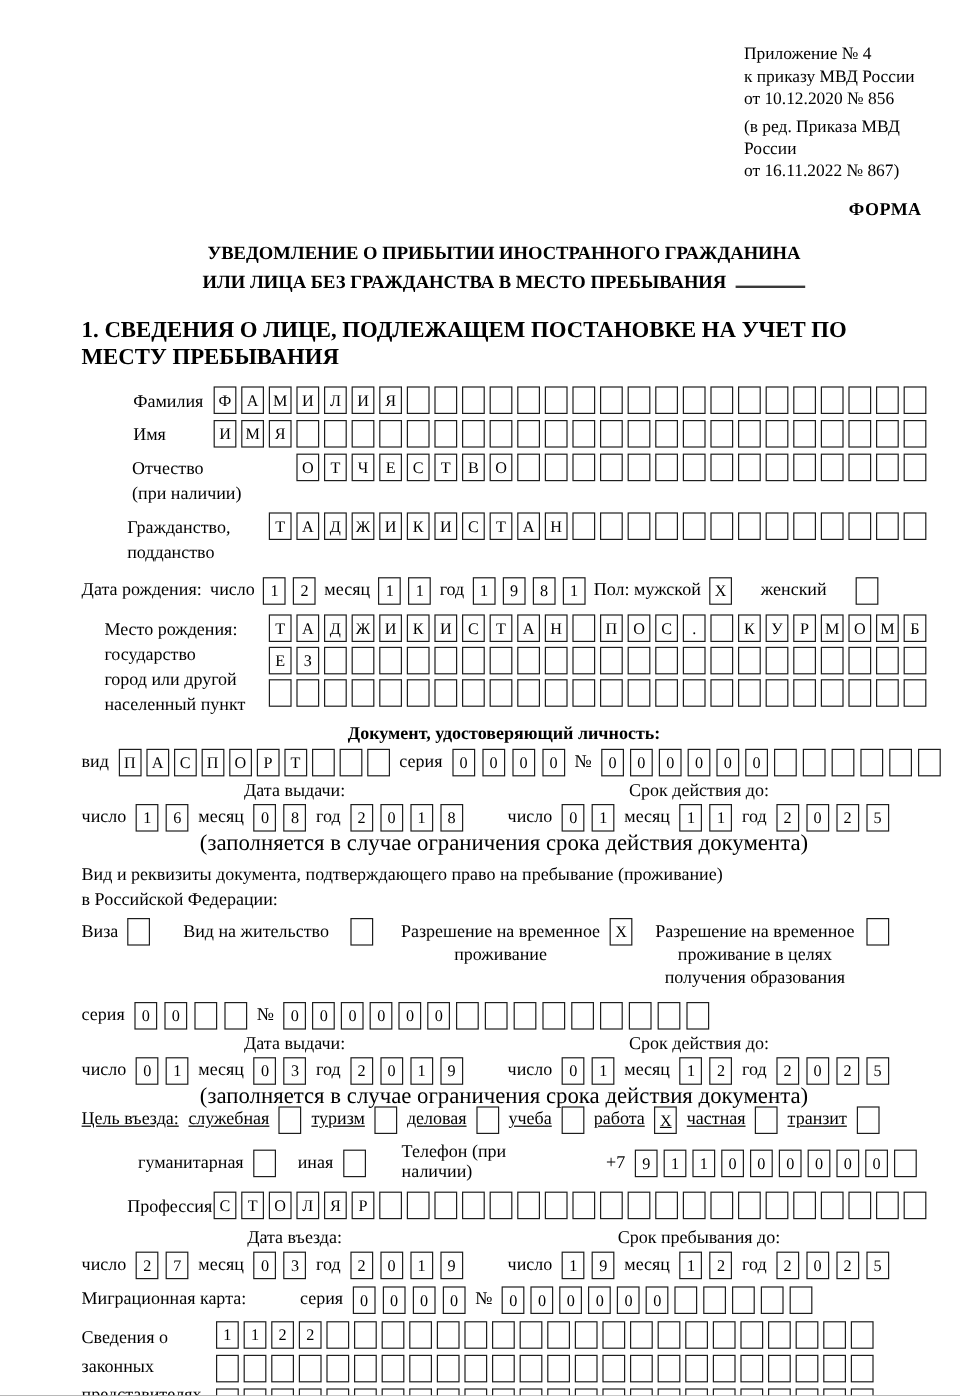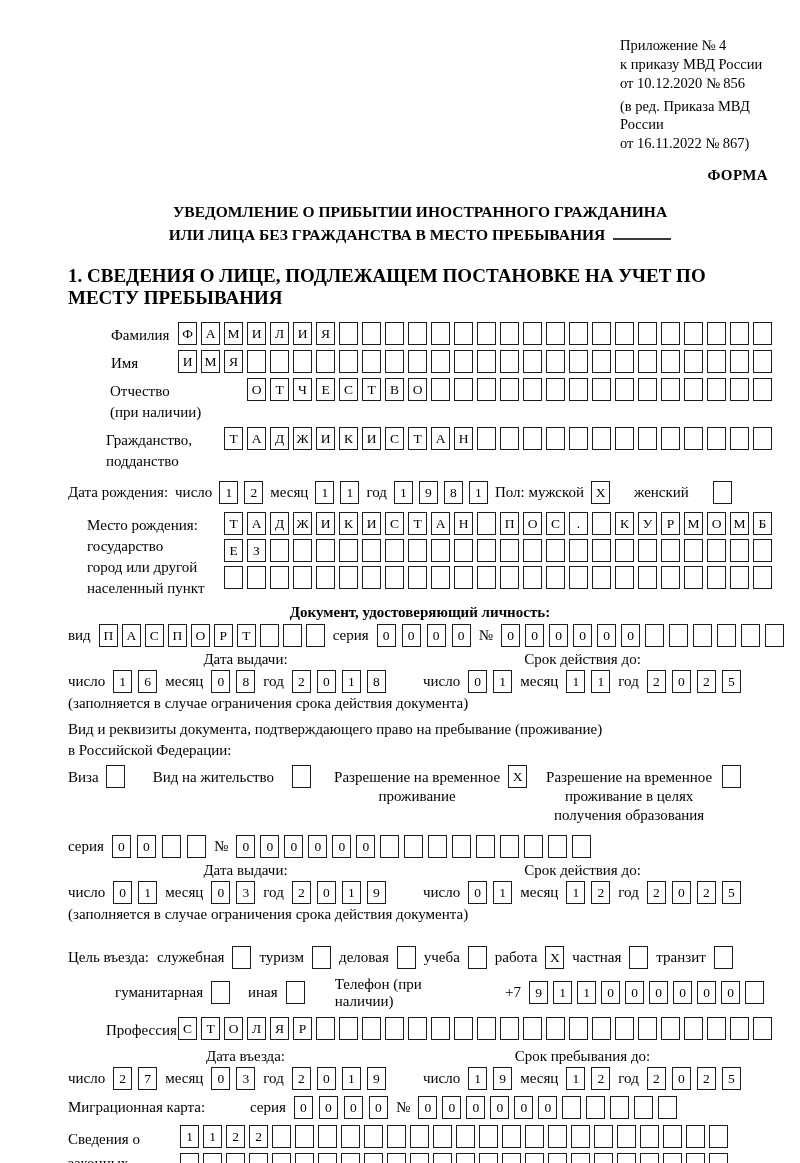--- a/index.html
+++ b/index.html
@@ -28,21 +28,21 @@
   .bd > *{margin-right:7px;}
   .ml24{margin-left:17px;}
   .center-head{margin-top:5px;text-align:center;font-weight:700;}
   .dates{display:flex;margin-top:3px;}
   .dc1{width:355px;flex:0 0 auto;}
   .dc2{flex:1;}
   .dh{text-align:center;line-height:18px;}
   .dh2{text-align:center;line-height:18px;padding-right:30px;}
   .dline{display:flex;align-items:center;margin-top:2px;}
   .dline > *{margin-right:8px;}
-  .note{ text-align:left;font-size:15px;margin-top:2px;line-height:16px;}
+  .note{ text-align:center;font-size:19px;margin-top:2px;line-height:16px;}
   .ptext{margin-top:8px;line-height:21px;}
   .opts{display:flex;align-items:flex-start;margin-top:4px;}
   .opt{display:flex;align-items:flex-start;}
   .opt .olbl{line-height:19px;padding-top:3px;}
   .opt .c{margin-left:7px;}
   .tcenter{text-align:center;}
   .prow{display:flex;align-items:center;margin-top:7px;}
   .prow > *{margin-right:8px;}
   .srow{display:flex;align-items:center;margin-top:7px;}
   .srow > *{margin-right:8px;}
@@ -508,21 +508,21 @@
             <span class="cell">2</span>
             <span class="cell">0</span>
             <span class="cell">2</span>
             <span class="cell">5</span>
           </span>
       </div>
     </div>
   </div>
   <div class="note">(заполняется в случае ограничения срока действия документа)</div>
 
-  <div class="prow" style="margin-top:24px;">
+  <div class="prow" style="margin-top:0;text-decoration:underline;">
     <span>Цель въезда:</span>
     <span>служебная</span>
     <span class="cells">
         <span class="cell"></span>
       </span>
     <span>туризм</span>
     <span class="cells">
         <span class="cell"></span>
       </span>
     <span>деловая</span>

